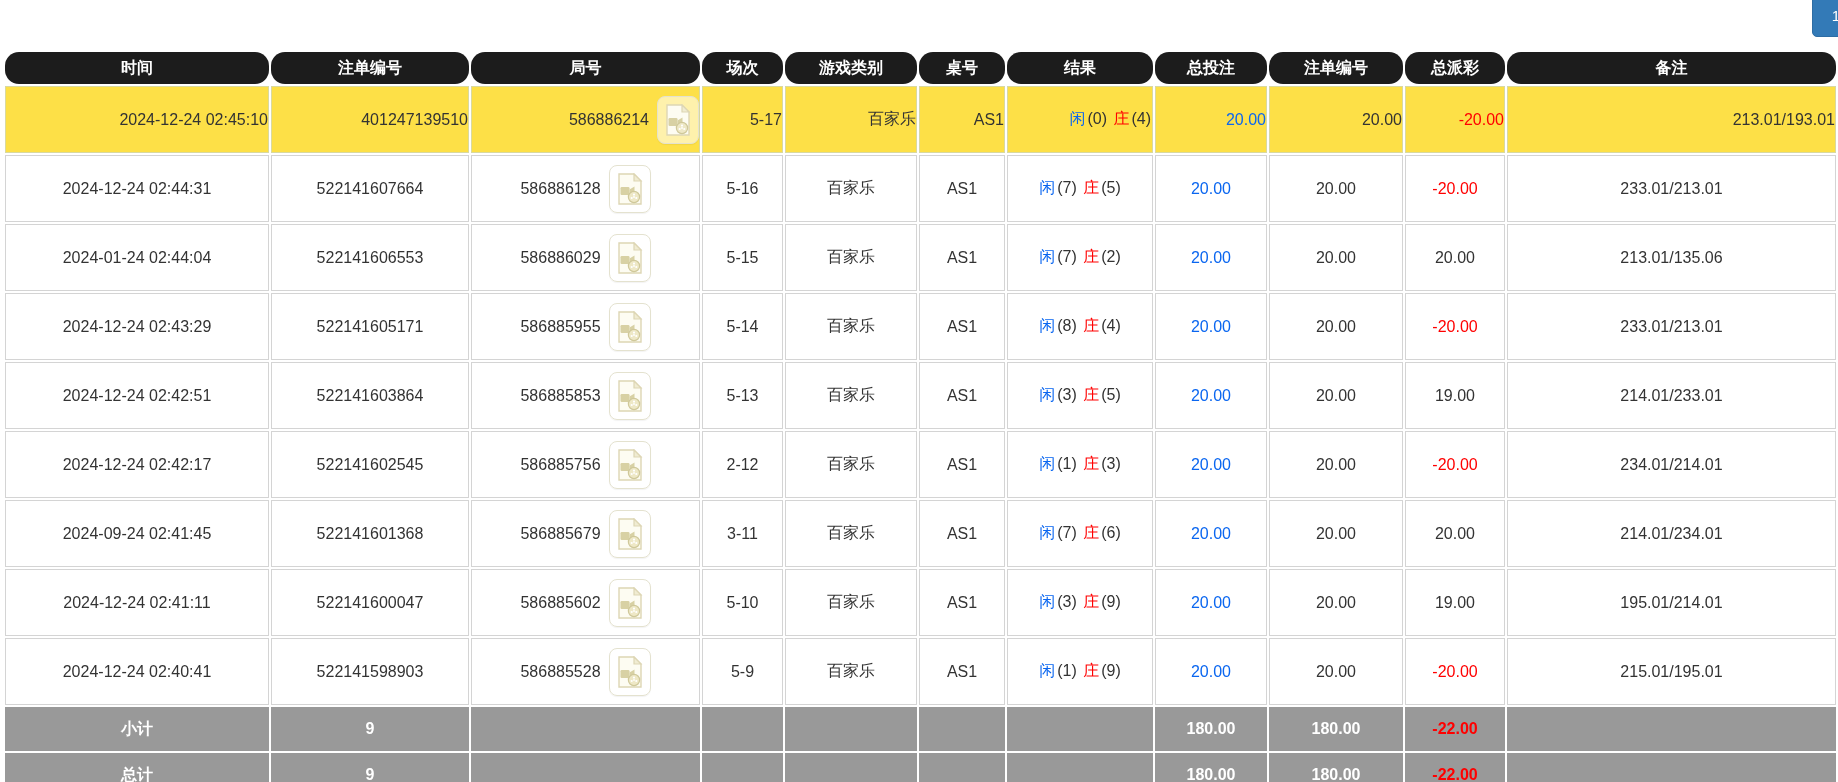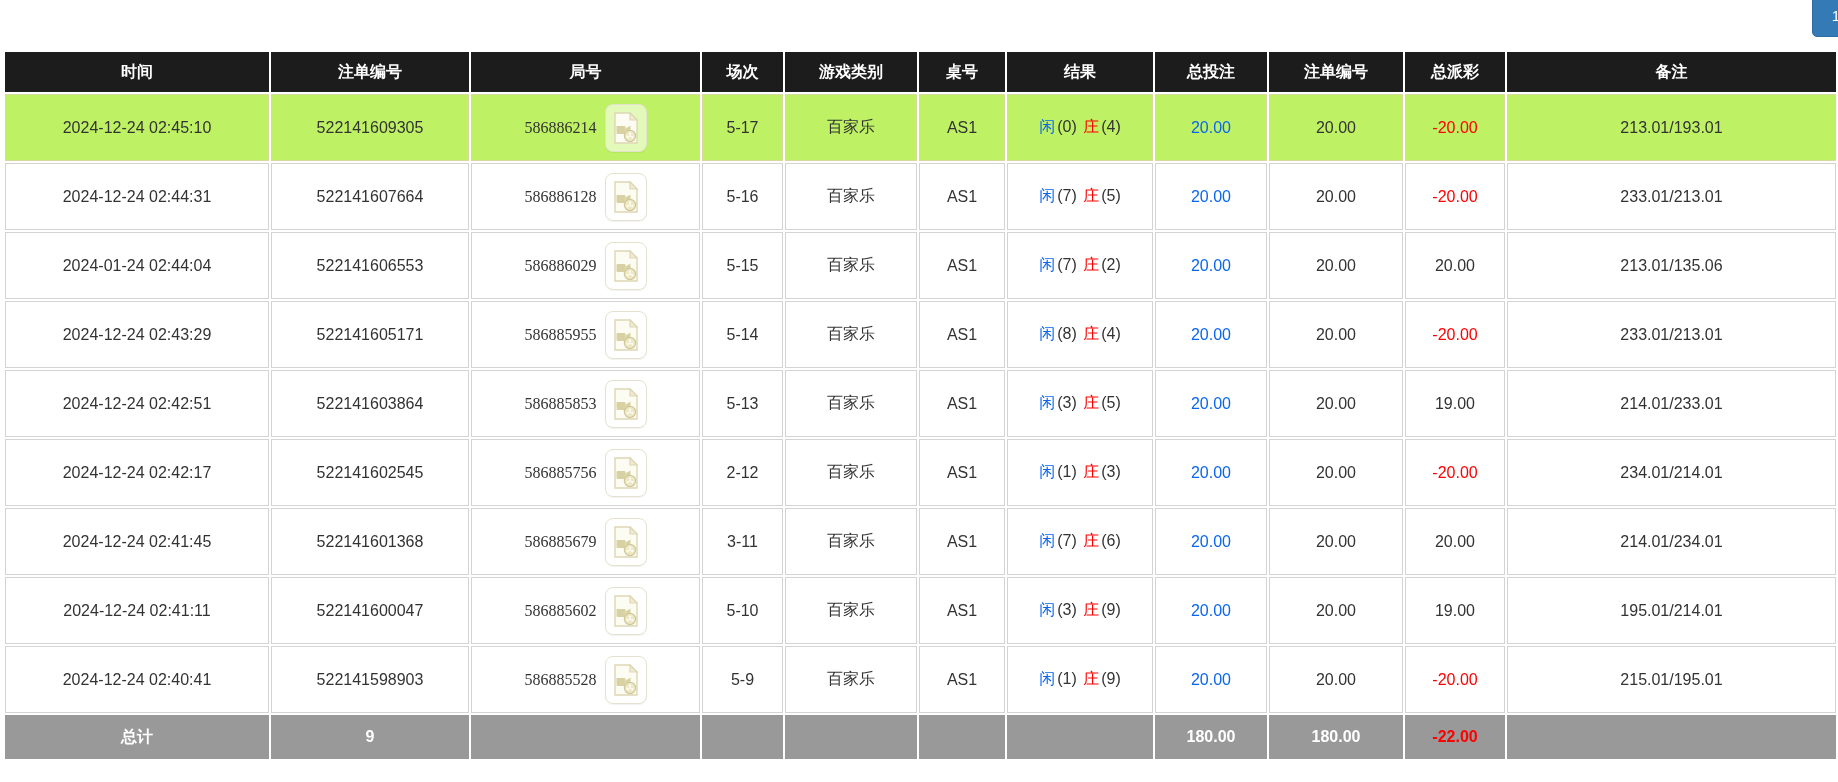--- a/index.html
+++ b/index.html
@@ -12,41 +12,41 @@
     position:absolute;top:-6px;left:1812px;width:46px;height:41px;
     background:#337ab7;border:1px solid #2e6da4;border-radius:5px;
     color:#fff;display:flex;align-items:center;justify-content:center;
     font-size:15px;cursor:pointer;
   }
   table.records{
     position:absolute;top:50px;left:3px;width:1835px;
     table-layout:fixed;border-collapse:separate;border-spacing:2px;
   }
   th{
-    background:#1c1c1c;color:#fff;font-weight:bold;height:40px;
-    font-size:16px;text-align:center;padding:0;
+    background:#1c1c1c;color:#fff;font-weight:bold;height:32px;
+    font-size:16px;text-align:center;padding:0;border-radius:14px;
   }
   td{
     background:#fff;border:1px solid #d4d4d4;height:65px;
     text-align:center;padding:0;vertical-align:middle;white-space:nowrap;
   }
-  tr.hl td{background:#bef264;border-color:#d9d99f;}
+  tr.hl td{background:#fde047;border-color:#d9d99f;text-align:right;}
   tr.footer td{
     background:#999999;border:none;height:44px;color:#fff;font-weight:bold;
   }
   .blue{color:#0a66f0;}
   .red{color:#ff0000;}
   .neg{color:#ff0000 !important;}
   .video-btn{
     display:inline-flex;align-items:center;justify-content:center;
     width:40px;height:46px;margin-left:8px;vertical-align:middle;
     background:rgba(255,255,255,0.55);border:1px solid #e4e2cf;
     border-radius:8px;cursor:pointer;box-shadow:0 1px 1px rgba(0,0,0,0.05);
   }
-  .round-num{vertical-align:middle;font-family:Liberation Serif, serif;}
+  .round-num{vertical-align:middle;}
   .result-cell span{margin:0 1px;}
 </style>
 </head>
 <body>
 
 <div class="page-btn">1</div>
 
 <table class="records">
   <colgroup>
     <col style="width:264px">
@@ -73,21 +73,21 @@
       <th>总投注</th>
       <th>注单编号</th>
       <th>总派彩</th>
       <th>备注</th>
     </tr>
   </thead>
   <tbody>
 
       <tr class="hl">
         <td>2024-12-24 02:45:10</td>
-        <td>522141609305</td>
+        <td>401247139510</td>
         <td>
           <span class="round-num">586886214</span><span class="video-btn">
             <svg width="26" height="32" viewBox="0 0 26 32">
               <path d="M2 1 h15 l7 7 v23 H2 z" fill="#fdfcf2" stroke="#ddd6b4" stroke-width="1.4"></path>
               <path d="M17 1 v7 h7 z" fill="#f0ecd2" stroke="#ddd6b4" stroke-width="1.2"></path>
               <rect x="3.5" y="14" width="9" height="8" rx="1.2" fill="#d8d1a4"></rect>
               <path d="M12.5 16.5 l5 -3 v9 l-5 -3 z" fill="#d8d1a4"></path>
               <circle cx="17" cy="24" r="5.6" fill="#eee8c6" stroke="#cfc89a" stroke-width="1.2"></circle>
               <circle cx="17" cy="21.6" r="1.1" fill="#fff"></circle>
               <circle cx="14.7" cy="25" r="1.1" fill="#fff"></circle>
@@ -258,21 +258,21 @@
           <span class="blue">闲</span><span>(1)</span>
           <span class="red">庄</span><span>(3)</span>
         </td>
         <td class="blue">20.00</td>
         <td>20.00</td>
         <td class="auto-neg neg">-20.00</td>
         <td>234.01/214.01</td>
       </tr>
 
       <tr>
-        <td>2024-12-24 02:41:45</td>
+        <td>2024-09-24 02:41:45</td>
         <td>522141601368</td>
         <td>
           <span class="round-num">586885679</span><span class="video-btn">
             <svg width="26" height="32" viewBox="0 0 26 32">
               <path d="M2 1 h15 l7 7 v23 H2 z" fill="#fdfcf2" stroke="#ddd6b4" stroke-width="1.4"></path>
               <path d="M17 1 v7 h7 z" fill="#f0ecd2" stroke="#ddd6b4" stroke-width="1.2"></path>
               <rect x="3.5" y="14" width="9" height="8" rx="1.2" fill="#d8d1a4"></rect>
               <path d="M12.5 16.5 l5 -3 v9 l-5 -3 z" fill="#d8d1a4"></path>
               <circle cx="17" cy="24" r="5.6" fill="#eee8c6" stroke="#cfc89a" stroke-width="1.2"></circle>
               <circle cx="17" cy="21.6" r="1.1" fill="#fff"></circle>
@@ -352,26 +352,39 @@
           <span class="red">庄</span><span>(9)</span>
         </td>
         <td class="blue">20.00</td>
         <td>20.00</td>
         <td class="auto-neg neg">-20.00</td>
         <td>215.01/195.01</td>
       </tr>
     </tbody>
   <tfoot>
     <tr class="footer">
-      <td>总计</td>
+      <td>小计</td>
       <td>9</td>
       <td></td>
       <td></td>
       <td></td>
       <td></td>
       <td></td>
       <td class="auto-neg">180.00</td>
       <td class="auto-neg">180.00</td>
       <td class="auto-neg neg">-22.00</td>
       <td></td>
     </tr>
+    <tr class="footer">
+      <td>总计</td>
+      <td>9</td>
+      <td></td>
+      <td></td>
+      <td></td>
+      <td></td>
+      <td></td>
+      <td class="auto-neg">180.00</td>
+      <td class="auto-neg">180.00</td>
+      <td class="auto-neg neg">-22.00</td>
+      <td></td>
+    </tr>
   </tfoot>
 </table>
 
 </body></html>

